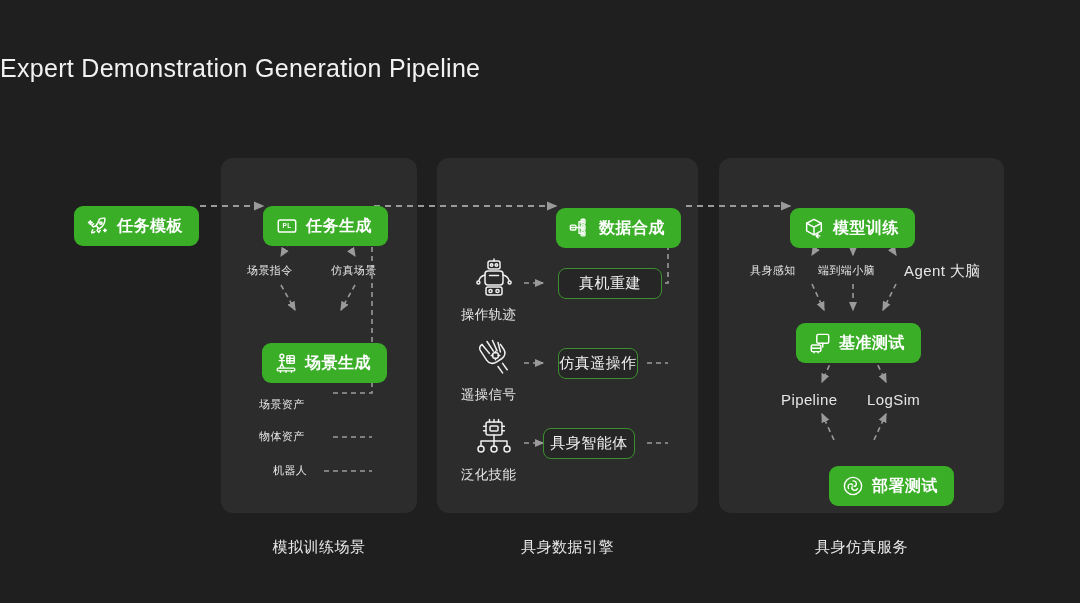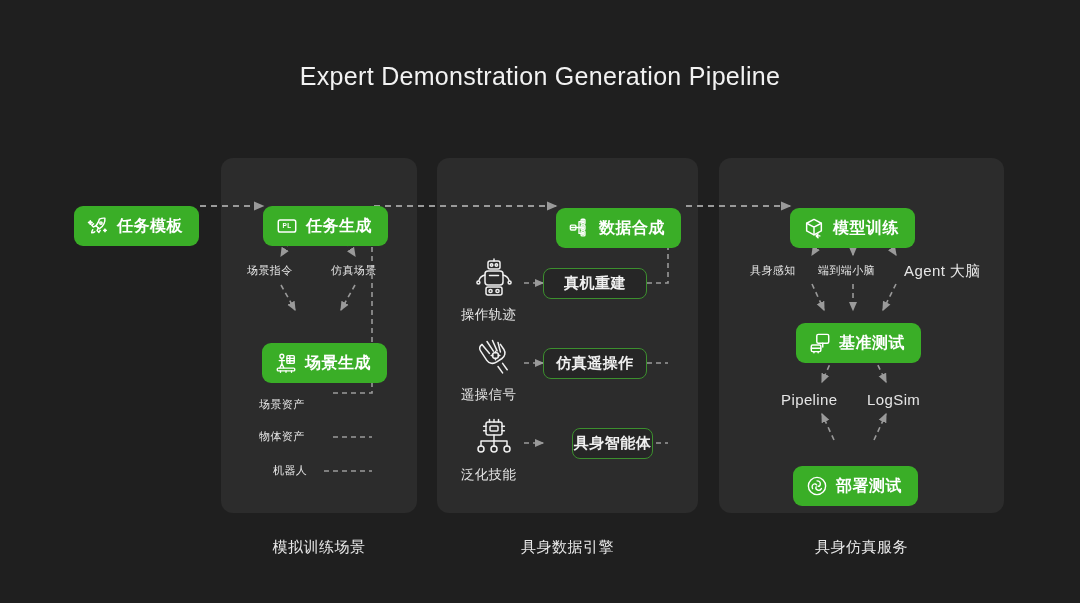--- a/index.html
+++ b/index.html
@@ -5,22 +5,22 @@
   * { box-sizing: border-box; margin: 0; padding: 0; }
   html, body {
     width: 1080px; height: 603px;
     background: #1f1f1f;
     font-family: "Liberation Sans", "DejaVu Sans", sans-serif;
     overflow: hidden;
   }
   #stage { position: relative; width: 1080px; height: 603px; background: #1f1f1f; }
 
   .page-title {
-    position: absolute; left: 0; top: 62px; width: 1080px;
-    text-align: center; color: #f2f2f2;
+    position: absolute; left: 0; top: 54px; width: 1080px;
+    text-align: left; color: #f2f2f2;
     font-size: 25px; font-weight: 500; letter-spacing: .3px;
   }
 
   .panel {
     position: absolute; top: 158px; height: 355px;
     background: #2c2c2c; border-radius: 12px;
   }
   #panel-0 { left: 221px; width: 196px; }
   #panel-1 { left: 437px; width: 261px; }
   #panel-2 { left: 719px; width: 285px; }
@@ -41,23 +41,24 @@
     color: #ffffff; font-size: 16px; font-weight: 700;
     white-space: nowrap; letter-spacing: .5px; margin-top: 20px;
   }
   .pill .ic { width: 22px; height: 22px; flex: 0 0 22px; display: block; }
   .pill .ic svg { width: 22px; height: 22px; display: block; }
 
   
   .obox {
     position: absolute; display: flex; align-items: center; justify-content: center;
     background: #262626; border: 1.5px solid #3c8f2e; border-radius: 8px;
-    color: #f0f0f0; font-size: 15px; font-weight: 700;
+    color: #f0f0f0; font-size: 15px; font-weight: 400;
     white-space: nowrap; letter-spacing: .5px;
     padding: 6px 12px;
+    margin-left: 15px;
   }
 
   
   .tnode {
     position: absolute; color: #e6e6e6; font-size: 11px;
     white-space: nowrap; letter-spacing: .4px;
   }
   .tnode.en { font-size: 15px; }
 
   
@@ -221,35 +222,35 @@
   <div class="lineicon" style="left:471px; top:338px;">
     <svg viewBox="0 0 46 44" fill="none" stroke="#f0f0f0" stroke-width="1.5" stroke-linecap="round" stroke-linejoin="round">
       <path d="M11 6.5l7.5 9M16 3.5l6.4 9.6M21.5 2.5l4.6 10.4M27 4.5l2.4 9.4"></path>
       <path d="M11 6.5c-2.4 1.4-3 4-1.6 6.2l6.4 9.6c2.2 3.2 6.4 4 9.6 1.9l5.6-3.7c3-2 3.8-6 1.9-9l-3.5-5.2"></path>
       <circle cx="24.5" cy="17.5" r="3"></circle>
       <path d="M24.5 13.2v1.6M24.5 20.2v1.6M20.2 17.5h1.6M27.2 17.5h1.6"></path>
       <path d="M27 28.5l4.6 6.4M31.6 25.4l4.6 6.4"></path>
     </svg>
   </div>
   <div class="icon-caption" style="left:461px; top:386px;">遥操信号</div>
-  <div class="obox" style="left:543px; top:348px; width:104px; height:31px;">仿真遥操作</div>
+  <div class="obox" style="left:543px; top:348px; width:80px; height:31px;">仿真遥操作</div>
 
   <div class="lineicon" style="left:471px; top:418px;">
     <svg viewBox="0 0 46 44" fill="none" stroke="#f0f0f0" stroke-width="1.5" stroke-linecap="round" stroke-linejoin="round">
       <rect x="15" y="4" width="16" height="13" rx="2"></rect>
       <rect x="19" y="8" width="8" height="5" rx="1"></rect>
       <path d="M18.5 4V1.6M23 4V1.6M27.5 4V1.6M15 8.2h-2.4M15 12.8h-2.4M31 8.2h2.4M31 12.8h2.4"></path>
       <path d="M23 17v6M23 23H10v5M23 23h13v5M23 23v5"></path>
       <circle cx="10" cy="31" r="3"></circle>
         <circle cx="23" cy="31" r="3"></circle>
         <circle cx="36" cy="31" r="3"></circle>
     </svg>
   </div>
   <div class="icon-caption" style="left:461px; top:466px;">泛化技能</div>
-  <div class="obox" style="left:572px; top:428px; width:81px; height:31px;">具身智能体</div>
+  <div class="obox" style="left:528px; top:428px; width:92px; height:31px;">具身智能体</div>
 
   <div class="pill" style="left:790px; top:188px;">
     <span class="ic">
       <svg viewBox="0 0 24 24" fill="none" stroke="#fff" stroke-width="1.6" stroke-linecap="round" stroke-linejoin="round">
         <path d="M12 2.6l8 4.2v8.4l-8 4.2-8-4.2V6.8z"></path>
         <path d="M12 11l8-4.2M12 11l-8-4.2M12 11v8.4"></path>
         <path d="M18.4 20.6h-3.8M16.4 18.6l-2 2 2 2"></path>
       </svg>
     </span>
     <span>模型训练</span>
@@ -267,21 +268,21 @@
         <rect x="2.5" y="14.2" width="10.4" height="7.2" rx="1.4"></rect>
         <path d="M2.5 17.8h10.4M5.4 21.4v1.2M10 21.4v1.2"></path>
       </svg>
     </span>
     <span>基准测试</span>
   </div>
 
   <div class="tnode en" style="left:781px; top:391px;">Pipeline</div>
   <div class="tnode en" style="left:867px; top:391px;">LogSim</div>
 
-  <div class="pill" style="left:793px; top:446px;">
+  <div class="pill" style="left:829px; top:446px;">
     <span class="ic">
       <svg viewBox="0 0 24 24" fill="none" stroke="#fff" stroke-width="1.5" stroke-linecap="round" stroke-linejoin="round">
         <circle cx="12" cy="12" r="9.4"></circle>
         <path d="M12 6.4c2.2 0 3.6 1.6 3.6 3.3 0 1.6-1.2 2.6-2.4 2.6"></path>
         <path d="M16.8 14.8c-1.1 1.9-3.2 2.2-4.6 1.4-1.4-.8-1.7-2.3-1.1-3.4"></path>
         <path d="M7.2 14.8c-1.1-1.9-.4-3.9 1-4.7 1.4-.8 2.8-.3 3.4.8"></path>
       </svg>
     </span>
     <span>部署测试</span>
   </div>

